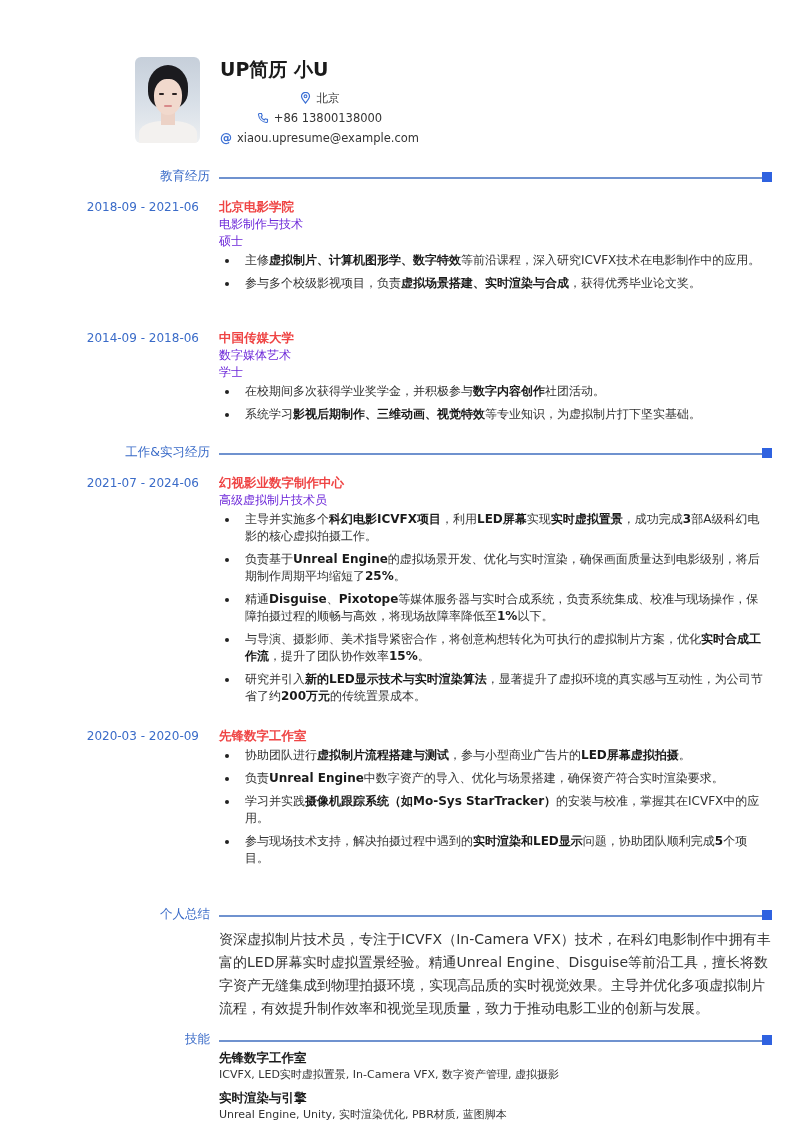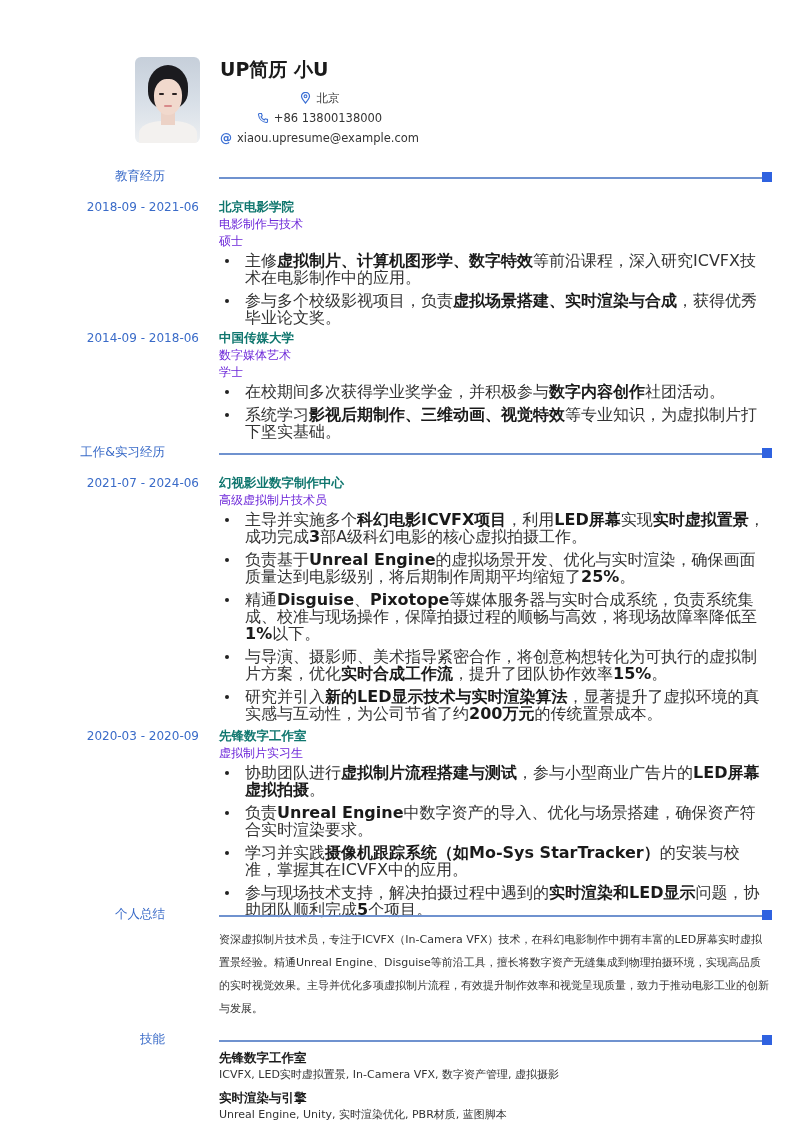--- a/index.html
+++ b/index.html
@@ -105,21 +105,21 @@
 
     
     .section-head {
       position: absolute;
       left: 0;
       width: 800px;
       height: 20px;
     }
     .section-head .title {
       position: absolute;
-      right: 635px;
+      right: 590px;
       top: 2px;
       font-size: 12.5px;
       color: #3a6bc8;
       white-space: nowrap;
     }
     .section-head .line {
       position: absolute;
       left: 219px;
       top: 11px;
       width: 544px;
@@ -152,57 +152,57 @@
     }
     .entry .body {
       position: absolute;
       left: 219px;
       width: 550px;
       top: 0;
     }
     .org {
       font-size: 12.5px;
       font-weight: bold;
-      color: #0f766e;
+      color: #ef4444;
       line-height: 18px;
     }
     .sub {
       font-size: 12px;
       color: #6d28d9;
       line-height: 17px;
     }
     ul.bullets {
       list-style: none;
       margin-top: 2px;
     }
     ul.bullets li {
       position: relative;
       padding-left: 26px;
-      font-size: 16px;
+      font-size: 12px;
       color: #333;
       line-height: 17px;
       margin-bottom: 6px;
     }
     ul.bullets li::before {
       content: "";
       position: absolute;
       left: 6px;
       top: 7px;
       width: 4px;
       height: 4px;
       border-radius: 50%;
       background: #222;
     }
     ul.bullets li b { font-weight: bold; color: #1a1a1a; }
 
     .summary {
       position: absolute;
       left: 219px;
       width: 552px;
-      font-size: 11px;
+      font-size: 14px;
       color: #333;
       line-height: 23px;
     }
     .skills {
       position: absolute;
       left: 219px;
       width: 552px;
     }
     .skill-group { margin-bottom: 5px; }
     .skill-title {
@@ -308,21 +308,20 @@
           <li>与导演、摄影师、美术指导紧密合作，将创意构想转化为可执行的虚拟制片方案，优化<b>实时合成工作流</b>，提升了团队协作效率<b>15%</b>。</li>
           <li>研究并引入<b>新的LED显示技术与实时渲染算法</b>，显著提升了虚拟环境的真实感与互动性，为公司节省了约<b>200万元</b>的传统置景成本。</li>
         </ul>
     </div>
   </div>
 
   <div class="entry" style="top:727px">
     <div class="date">2020-03 - 2020-09</div>
     <div class="body">
       <div class="org">先锋数字工作室</div>
-      <div class="sub">虚拟制片实习生</div>
       <ul class="bullets">
           <li>协助团队进行<b>虚拟制片流程搭建与测试</b>，参与小型商业广告片的<b>LED屏幕虚拟拍摄</b>。</li>
           <li>负责<b>Unreal Engine</b>中数字资产的导入、优化与场景搭建，确保资产符合实时渲染要求。</li>
           <li>学习并实践<b>摄像机跟踪系统（如Mo-Sys StarTracker）</b>的安装与校准，掌握其在ICVFX中的应用。</li>
           <li>参与现场技术支持，解决拍摄过程中遇到的<b>实时渲染和LED显示</b>问题，协助团队顺利完成<b>5</b>个项目。</li>
         </ul>
     </div>
   </div>
 
   <div class="section-head" style="top:904px">

